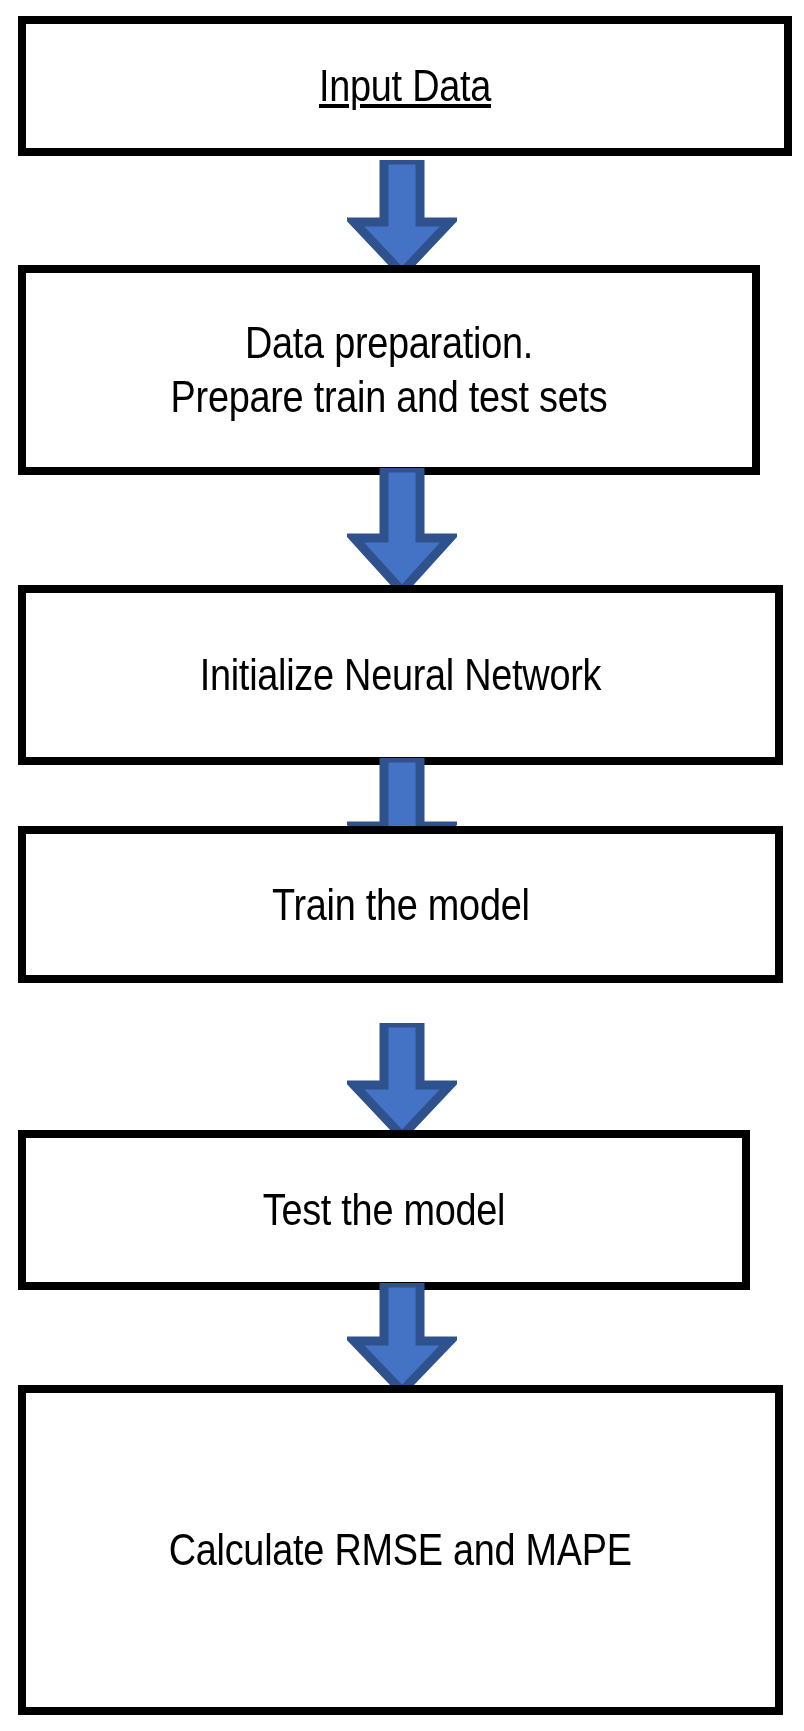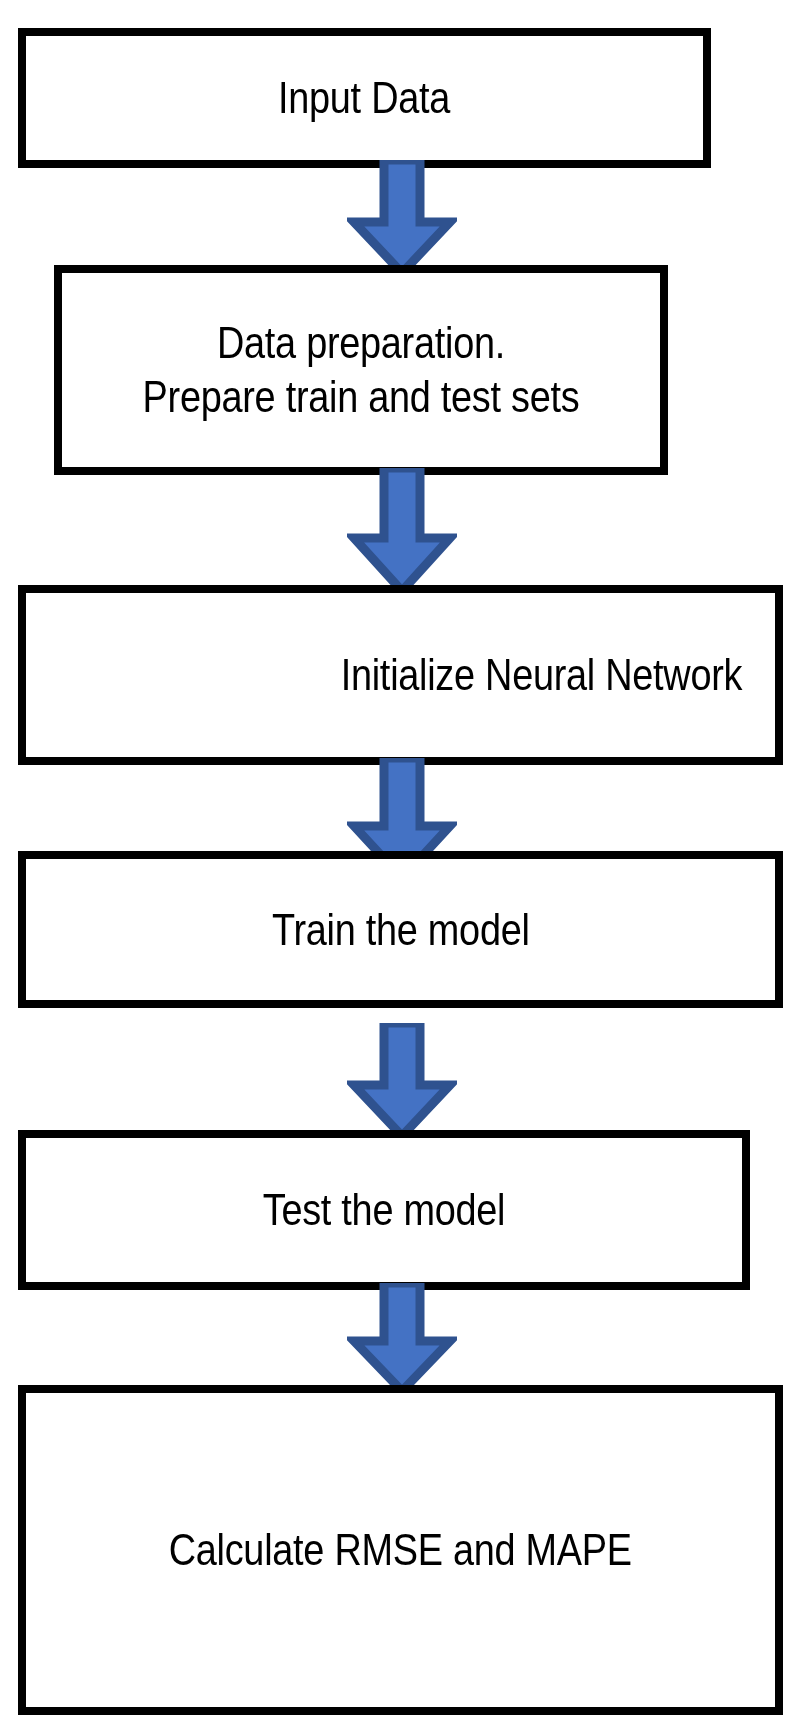--- a/index.html
+++ b/index.html
@@ -38,24 +38,24 @@
     font-size: 44px;
     font-weight: 400;
     line-height: 1.22;
     letter-spacing: -0.3px;
     transform: scaleX(0.86);
     transform-origin: center center;
     white-space: pre;
   }
 
   
-  #node-1 { left: 18px;  top: 28px;   width: 693px; height: 140px; }
-  #node-2 { left: 18px;  top: 265px;  width: 614px; height: 210px; margin-left: 36px; }
-  #node-3 { left: 18px;  top: 585px;  width: 765px; height: 180px; justify-content: flex-end; }
-  #node-4 { left: 18px;  top: 851px;  width: 765px; height: 157px; }
+  #node-1 { left: 18px;  top: 16px;   width: 774px; height: 140px; text-decoration: underline; }
+  #node-2 { left: 18px;  top: 265px;  width: 742px; height: 210px; }
+  #node-3 { left: 18px;  top: 585px;  width: 765px; height: 180px; }
+  #node-4 { left: 18px;  top: 826px;  width: 765px; height: 157px; }
   #node-5 { left: 18px;  top: 1130px; width: 732px; height: 160px; }
   #node-6 { left: 18px;  top: 1385px; width: 765px; height: 330px; text-align: right; }
 
   
   .connector {
     position: absolute;
     left: 50%;
     transform: translateX(-50%);
     width: 110px;
   }

